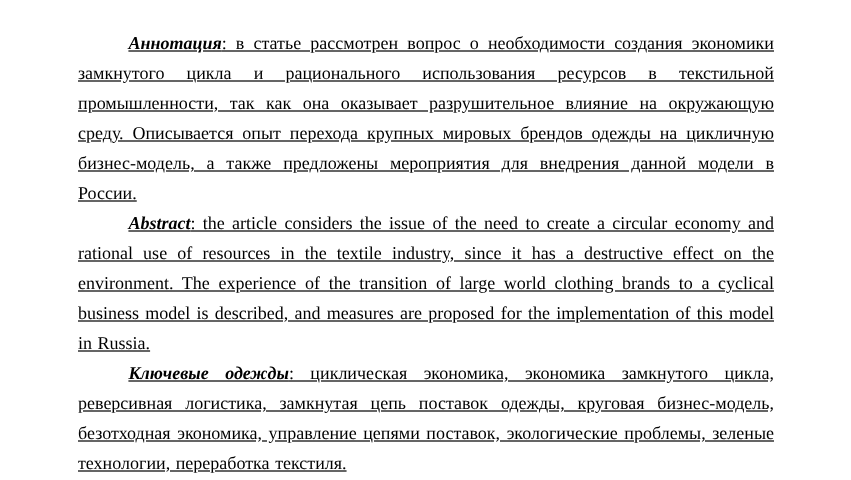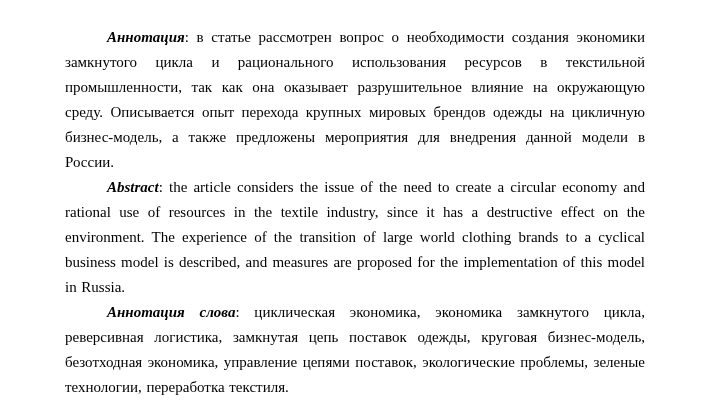--- a/index.html
+++ b/index.html
@@ -10,20 +10,21 @@
   .page {
     position: relative;
     width: 709px;
     height: 400px;
     box-sizing: border-box;
     background: #ffffff;
     padding: 25px 64px 0 65px;
     overflow: hidden;
     font-family: "Liberation Serif", "DejaVu Serif", serif;
     color: #000000;
+    text-decoration: underline;
   }
   .para {
     margin: 0;
     font-size: 15px;
     line-height: 25px;
     text-align: justify;
     text-indent: 42px;
     word-spacing: 0.06em;
   }
   .lead {
@@ -32,15 +33,15 @@
   }
 </style>
 </head>
 <body>
 
 <div class="page">
   <p class="para"><span class="lead">Аннотация</span><span>: в статье рассмотрен вопрос о необходимости создания экономики замкнутого цикла и рационального использования ресурсов в текстильной промышленности, так как она оказывает разрушительное влияние на окружающую среду. Описывается опыт перехода крупных мировых брендов одежды на цикличную бизнес-модель, а также предложены мероприятия для внедрения данной модели в России.</span></p>
 
   <p class="para"><span class="lead">Abstract</span><span>: the article considers the issue of the need to create a circular economy and rational use of resources in the textile industry, since it has a destructive effect on the environment. The experience of the transition of large world clothing brands to a cyclical business model is described, and measures are proposed for the implementation of this model in Russia.</span></p>
 
-  <p class="para"><span class="lead">Аннотация слова</span><span>: циклическая экономика, экономика замкнутого цикла, реверсивная логистика, замкнутая цепь поставок одежды, круговая бизнес-модель, безотходная экономика, управление цепями поставок, экологические проблемы, зеленые технологии, переработка текстиля.</span></p>
+  <p class="para"><span class="lead">Ключевые одежды</span><span>: циклическая экономика, экономика замкнутого цикла, реверсивная логистика, замкнутая цепь поставок одежды, круговая бизнес-модель, безотходная экономика, управление цепями поставок, экологические проблемы, зеленые технологии, переработка текстиля.</span></p>
 
 </div>
 
 </body></html>

